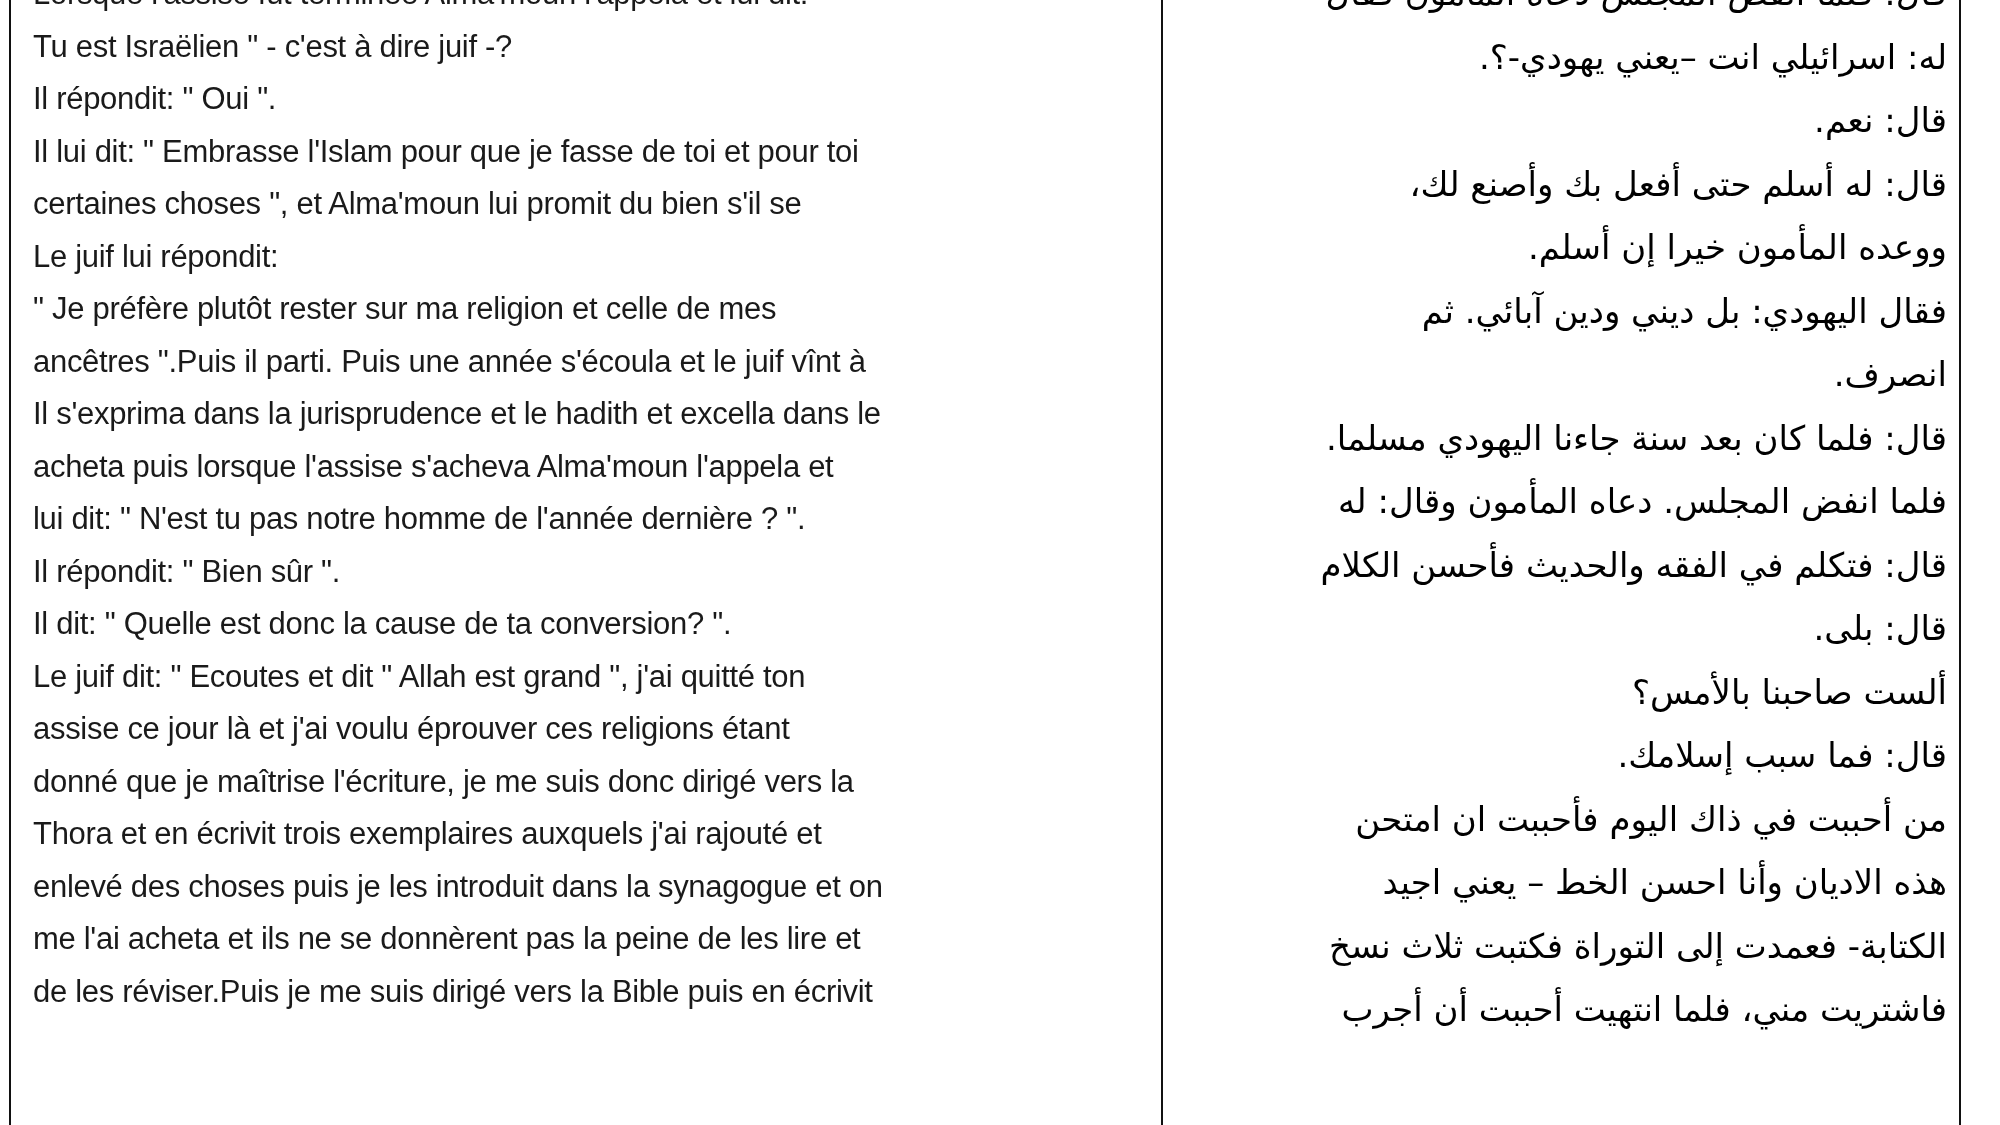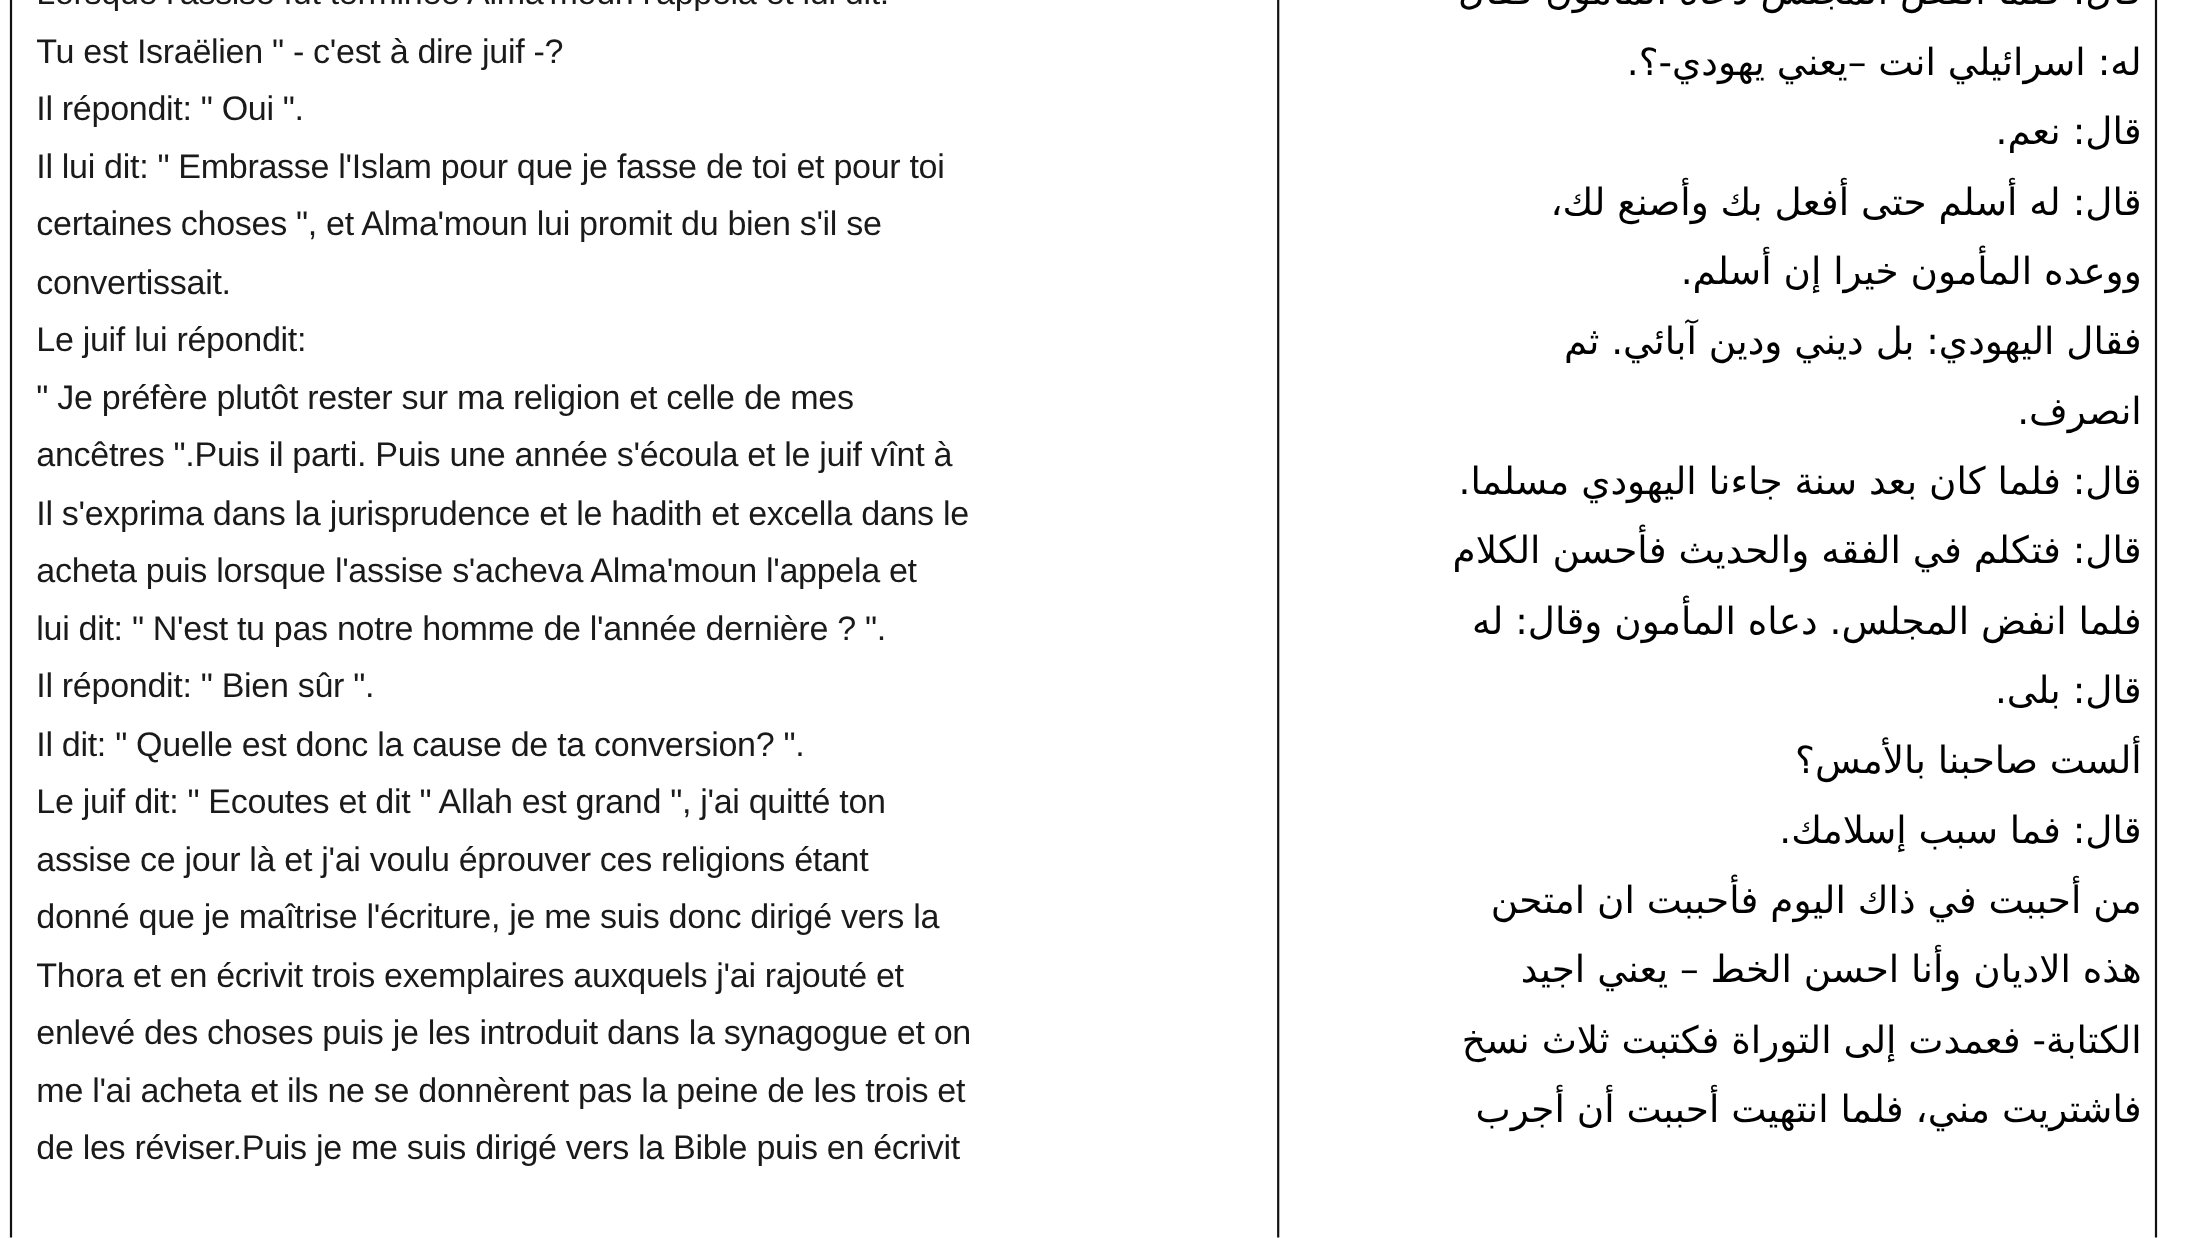--- a/index.html
+++ b/index.html
@@ -68,49 +68,48 @@
 
 <div class="table">
   <div class="divider"></div>
 
   <div class="col-fr">
     <span class="line">Lorsque l'assise fut terminée Alma'moun l'appela et lui dit:</span>
     <span class="line">Tu est Israëlien " - c'est à dire juif -?</span>
     <span class="line">Il répondit: " Oui ".</span>
     <span class="line">Il lui dit: " Embrasse l'Islam pour que je fasse de toi et pour toi</span>
     <span class="line">certaines choses ", et Alma'moun lui promit du bien s'il se</span>
-    <span class="line">convertissait.</span>
     <span class="line">Le juif lui répondit:</span>
     <span class="line">" Je préfère plutôt rester sur ma religion et celle de mes</span>
     <span class="line">ancêtres ".Puis il parti. Puis une année s'écoula et le juif vînt à</span>
     <span class="line">Il s'exprima dans la jurisprudence et le hadith et excella dans le</span>
     <span class="line">acheta puis lorsque l'assise s'acheva Alma'moun l'appela  et</span>
     <span class="line">lui dit: " N'est tu pas notre homme de l'année dernière ? ".</span>
     <span class="line">Il répondit: " Bien sûr ".</span>
     <span class="line">Il dit: " Quelle est donc la cause de ta conversion? ".</span>
     <span class="line">Le juif dit: " Ecoutes et dit " Allah est grand ", j'ai quitté ton</span>
     <span class="line">assise ce jour là et j'ai voulu éprouver ces religions étant</span>
     <span class="line">donné que je maîtrise l'écriture, je me suis donc dirigé vers la</span>
     <span class="line">Thora et en écrivit trois exemplaires auxquels j'ai rajouté  et</span>
     <span class="line">enlevé des choses puis je les introduit dans la synagogue et on</span>
-    <span class="line">me l'ai acheta et ils ne se donnèrent pas la peine de les trois et</span>
+    <span class="line">me l'ai acheta et ils ne se donnèrent pas la peine de les lire et</span>
     <span class="line">de les réviser.Puis je me suis dirigé vers la Bible puis en écrivit</span>
   </div>
 
   <div class="col-ar">
     <span class="line">قال: فلما انفض المجلس دعاه المأمون فقال</span>
     <span class="line">له: اسرائيلي انت –يعني يهودي-؟.</span>
     <span class="line">قال: نعم.</span>
     <span class="line">قال: له أسلم حتى أفعل بك وأصنع لك،</span>
     <span class="line">ووعده المأمون خيرا إن أسلم.</span>
     <span class="line">فقال اليهودي: بل ديني ودين آبائي. ثم</span>
     <span class="line">انصرف.</span>
     <span class="line">قال: فلما كان بعد سنة جاءنا اليهودي مسلما.</span>
+    <span class="line">فلما انفض المجلس. دعاه المأمون وقال: له</span>
     <span class="line">قال: فتكلم في الفقه والحديث فأحسن الكلام</span>
-    <span class="line">فلما انفض المجلس. دعاه المأمون وقال: له</span>
     <span class="line">قال: بلى.</span>
     <span class="line">ألست صاحبنا بالأمس؟</span>
     <span class="line">قال: فما سبب إسلامك.</span>
     <span class="line">من أحببت في ذاك اليوم فأحببت ان امتحن</span>
     <span class="line">هذه الاديان وأنا احسن الخط – يعني اجيد</span>
     <span class="line">الكتابة- فعمدت إلى التوراة فكتبت ثلاث نسخ</span>
     <span class="line">فاشتريت مني، فلما انتهيت أحببت أن أجرب</span>
   </div>
 </div>
 

